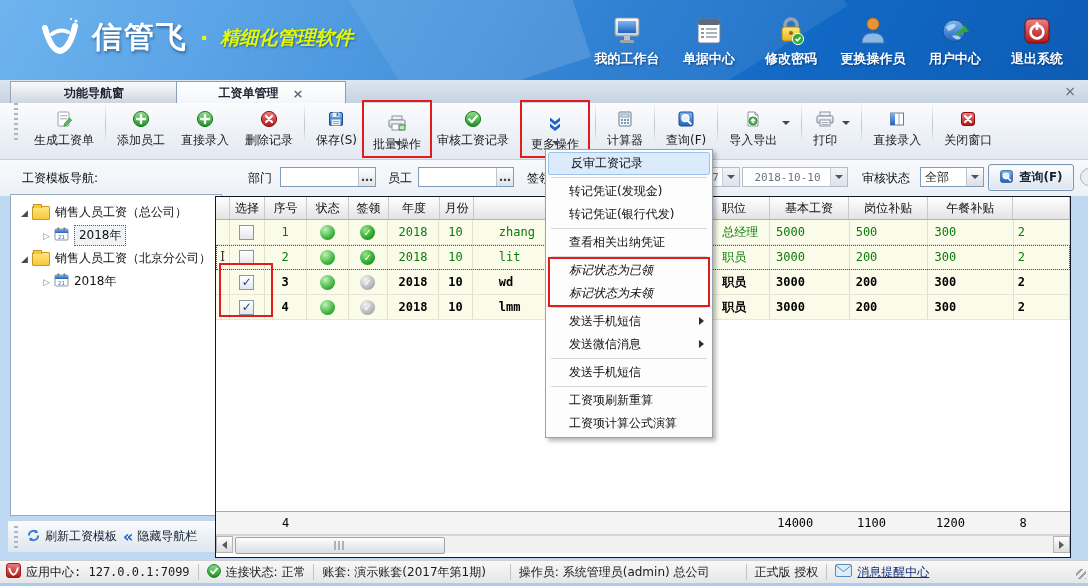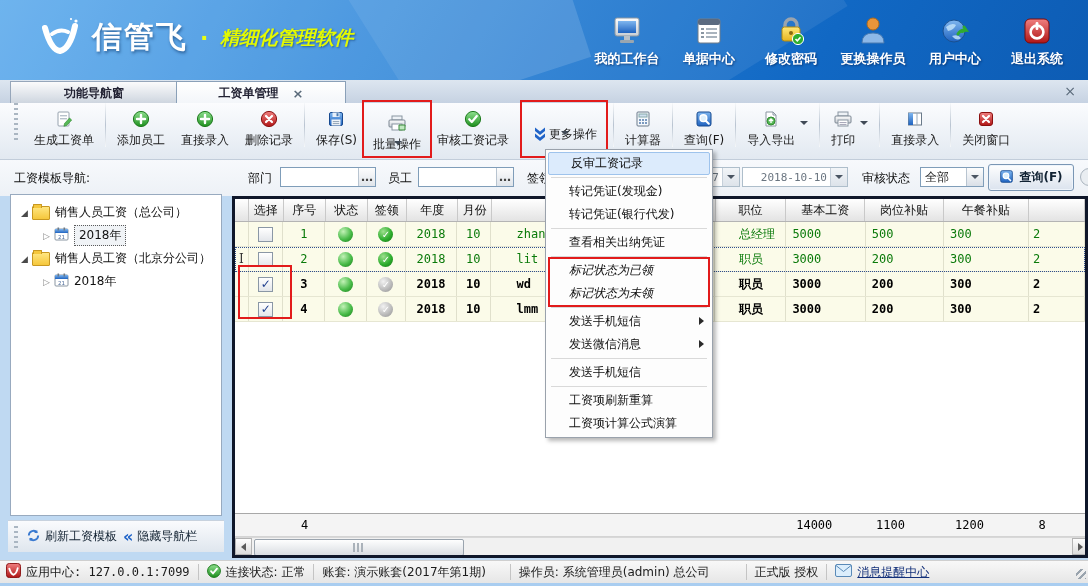--- a/index.html
+++ b/index.html
@@ -91,22 +91,22 @@
   .folder:before{content:"";position:absolute;left:0;top:-3px;width:7px;height:3px;
     background:#f5c73c;border:1px solid #c89820;border-bottom:none;border-radius:1px 1px 0 0;}
   .sbfooter{position:absolute;left:8px;top:520px;width:216px;height:32px;
     background:linear-gradient(#fafbfd,#dfe6ee);border-top:1px solid #c8d2de;
     display:flex;align-items:center;gap:6px;padding-left:6px;box-sizing:border-box;}
   .sbfooter .grip{height:22px;margin-right:2px;}
   .sbf-btn{display:flex;align-items:center;gap:4px;cursor:pointer;color:#102030;white-space:nowrap;}
   .laquo{color:#1f63c8;font-weight:bold;font-size:16px;line-height:10px;}
 
   
-  .tablearea{position:absolute;left:232px;top:196px;width:856px;height:362px;background:#fff;
-    border:3px solid #0f172a;box-sizing:border-box;overflow:hidden;}
+  .tablearea{position:absolute;left:215px;top:196px;width:856px;height:362px;background:#fff;
+    border:1px solid #0f172a;box-sizing:border-box;overflow:hidden;}
   .thead{display:flex;height:22px;background:linear-gradient(#ffffff,#e3e3e3);
     border-bottom:1px solid #b4b4b4;color:#111;}
   .thead>div{display:flex;align-items:center;justify-content:center;border-right:1px solid #c9c9c9;
     box-sizing:border-box;white-space:nowrap;overflow:hidden;}
   .trow{display:flex;height:24px;background:#fbfbe9;border-bottom:1px solid #e6e6d2;}
   .trow>div{display:flex;align-items:center;border-right:1px solid #e0e0cc;box-sizing:border-box;
     white-space:nowrap;overflow:hidden;}
   .trow.green{color:#0a7a0a;}
   .trow.bold{color:#000;font-weight:bold;}
   .trow.focused{outline:1px dotted #2f4f8f;outline-offset:-1px;}
@@ -366,21 +366,21 @@
       <span class="ic">
         <svg width="18" height="18" viewBox="0 0 18 18">
             <circle cx="9" cy="9" r="7.6" fill="url(#gGreen)" stroke="#1d7a1d"></circle>
             <path d="M5.2 9.2 l2.6 2.8 5-6" fill="none" stroke="#fff" stroke-width="2.2" stroke-linecap="round" stroke-linejoin="round"></path>
           </svg>
       </span>
       <span class="lb">审核工资记录</span>
     </div>
 
     <div class="tbtn hl" style="margin-left:6px">
-      <span style="display:flex;flex-direction:row;align-items:center">
+      <span style="display:flex;flex-direction:column;align-items:center">
         <span class="ic">
           <svg width="18" height="18" viewBox="0 0 18 18">
               <path d="M4 3.5 l5 4 5-4 v3.4 l-5 4 -5-4 z" fill="#1f63c8"></path>
               <path d="M4 9.5 l5 4 5-4 v3.4 l-5 4 -5-4 z" fill="#1f63c8"></path>
             </svg>
         </span>
         <span class="lb">更多操作</span>
       </span>
       <span class="caret"></span>
     </div>
@@ -467,21 +467,21 @@
         <svg width="18" height="18" viewBox="0 0 18 18">
             <rect x="2.5" y="2.5" width="13" height="13" rx="2.5" fill="url(#gRed)" stroke="#8a0f0f"></rect>
             <path d="M6 6 l6 6 M12 6 l-6 6" stroke="#fff" stroke-width="2.2" stroke-linecap="round"></path>
           </svg>
       </span>
       <span class="lb">关闭窗口</span>
     </div>
   </div>
 
   <div class="filter">
-    <span class="flabel" style="left:14px">工资模板导航:</span>
+    <span class="flabel" style="left:22px">工资模板导航:</span>
     <span class="flabel" style="left:248px">部门</span>
     <div class="finput" style="left:280px;width:94px">
       <span class="dots">…</span>
     </div>
     <span class="flabel" style="left:388px">员工</span>
     <div class="finput" style="left:418px;width:94px">
       <span class="dots">…</span>
     </div>
     <span class="flabel" style="left:527px">签领状态</span>
     <div class="fselect" style="left:582px;width:62px">
@@ -490,21 +490,21 @@
           <span class="dcaret"></span>
         </span>
     </div>
     <div class="fdate" style="left:645px;width:93px">
       <span class="val mono">2018-10-07</span>
       <span class="db">
           <span class="dcaret"></span>
         </span>
     </div>
     <div class="fdate" style="left:742px;width:104px">
-      <span class="val mono" style="text-align:right;padding-left:5px">2018-10-10</span>
+      <span class="val mono" style="text-align:center;padding-left:5px">2018-10-10</span>
       <span class="db">
           <span class="dcaret"></span>
         </span>
     </div>
     <span class="flabel" style="left:862px">审核状态</span>
     <div class="fselect" style="left:920px;width:62px">
       <span class="val">全部</span>
       <span class="db">
           <span class="dcaret"></span>
         </span>

